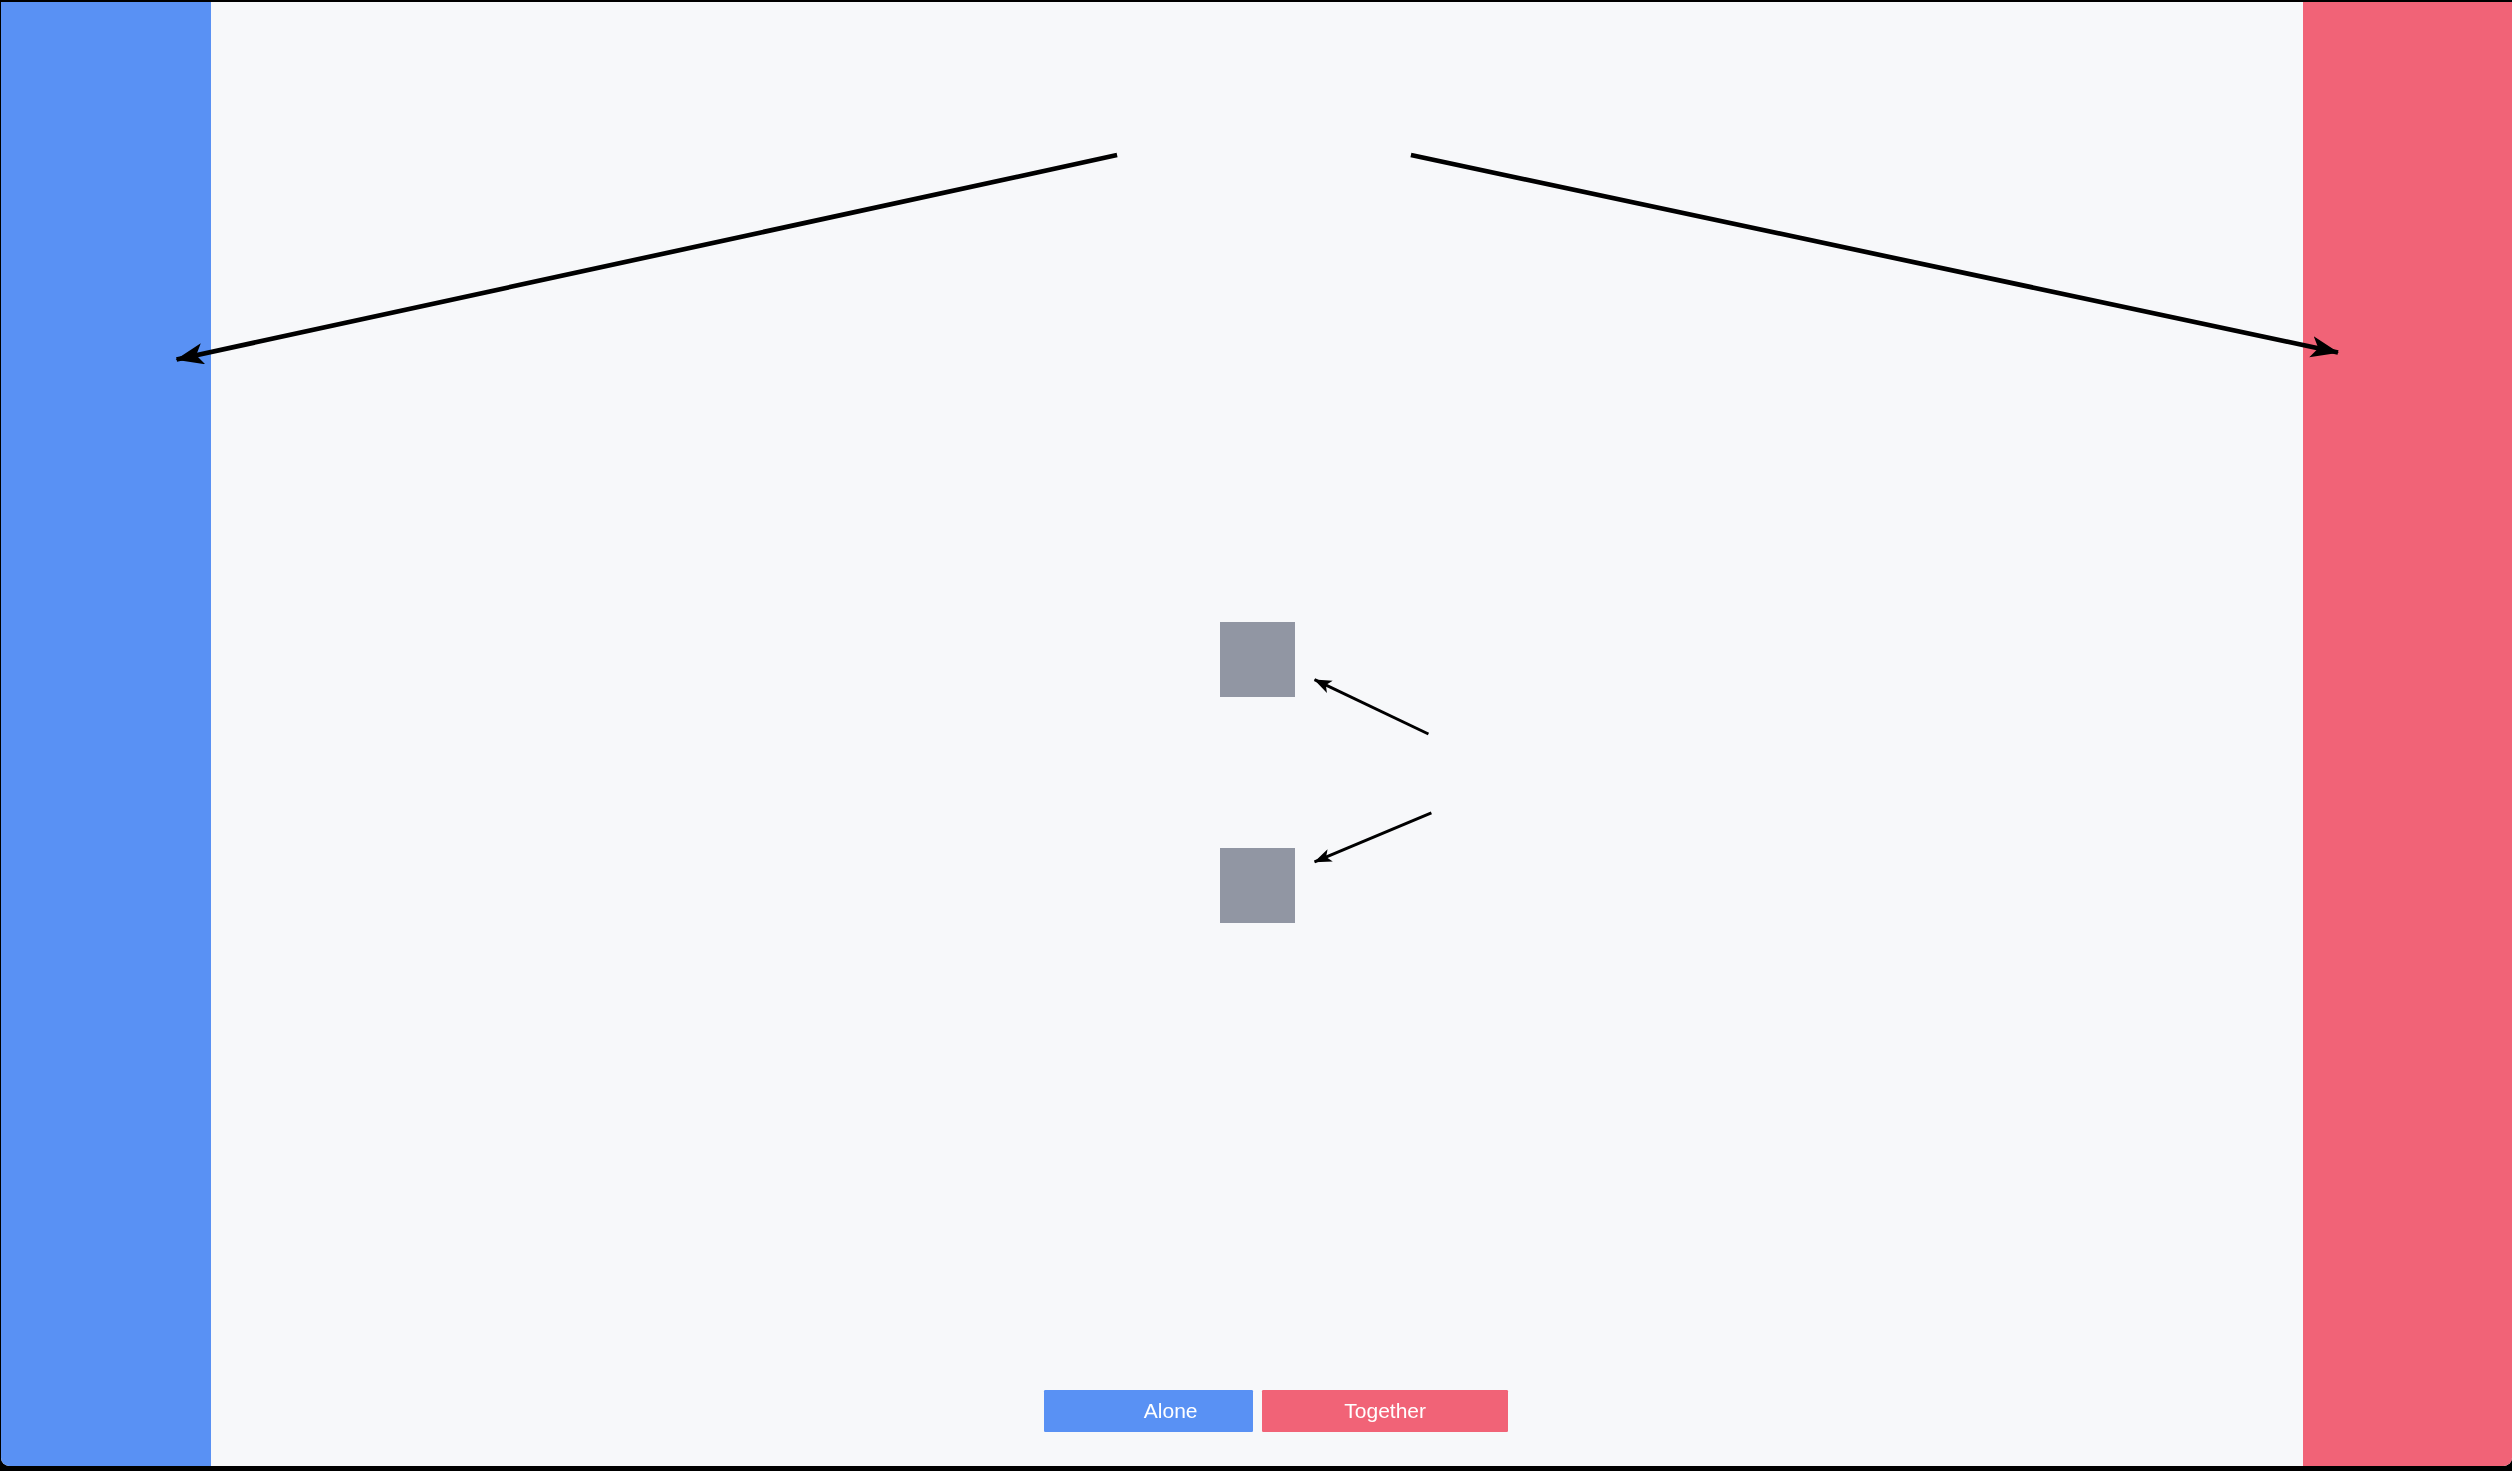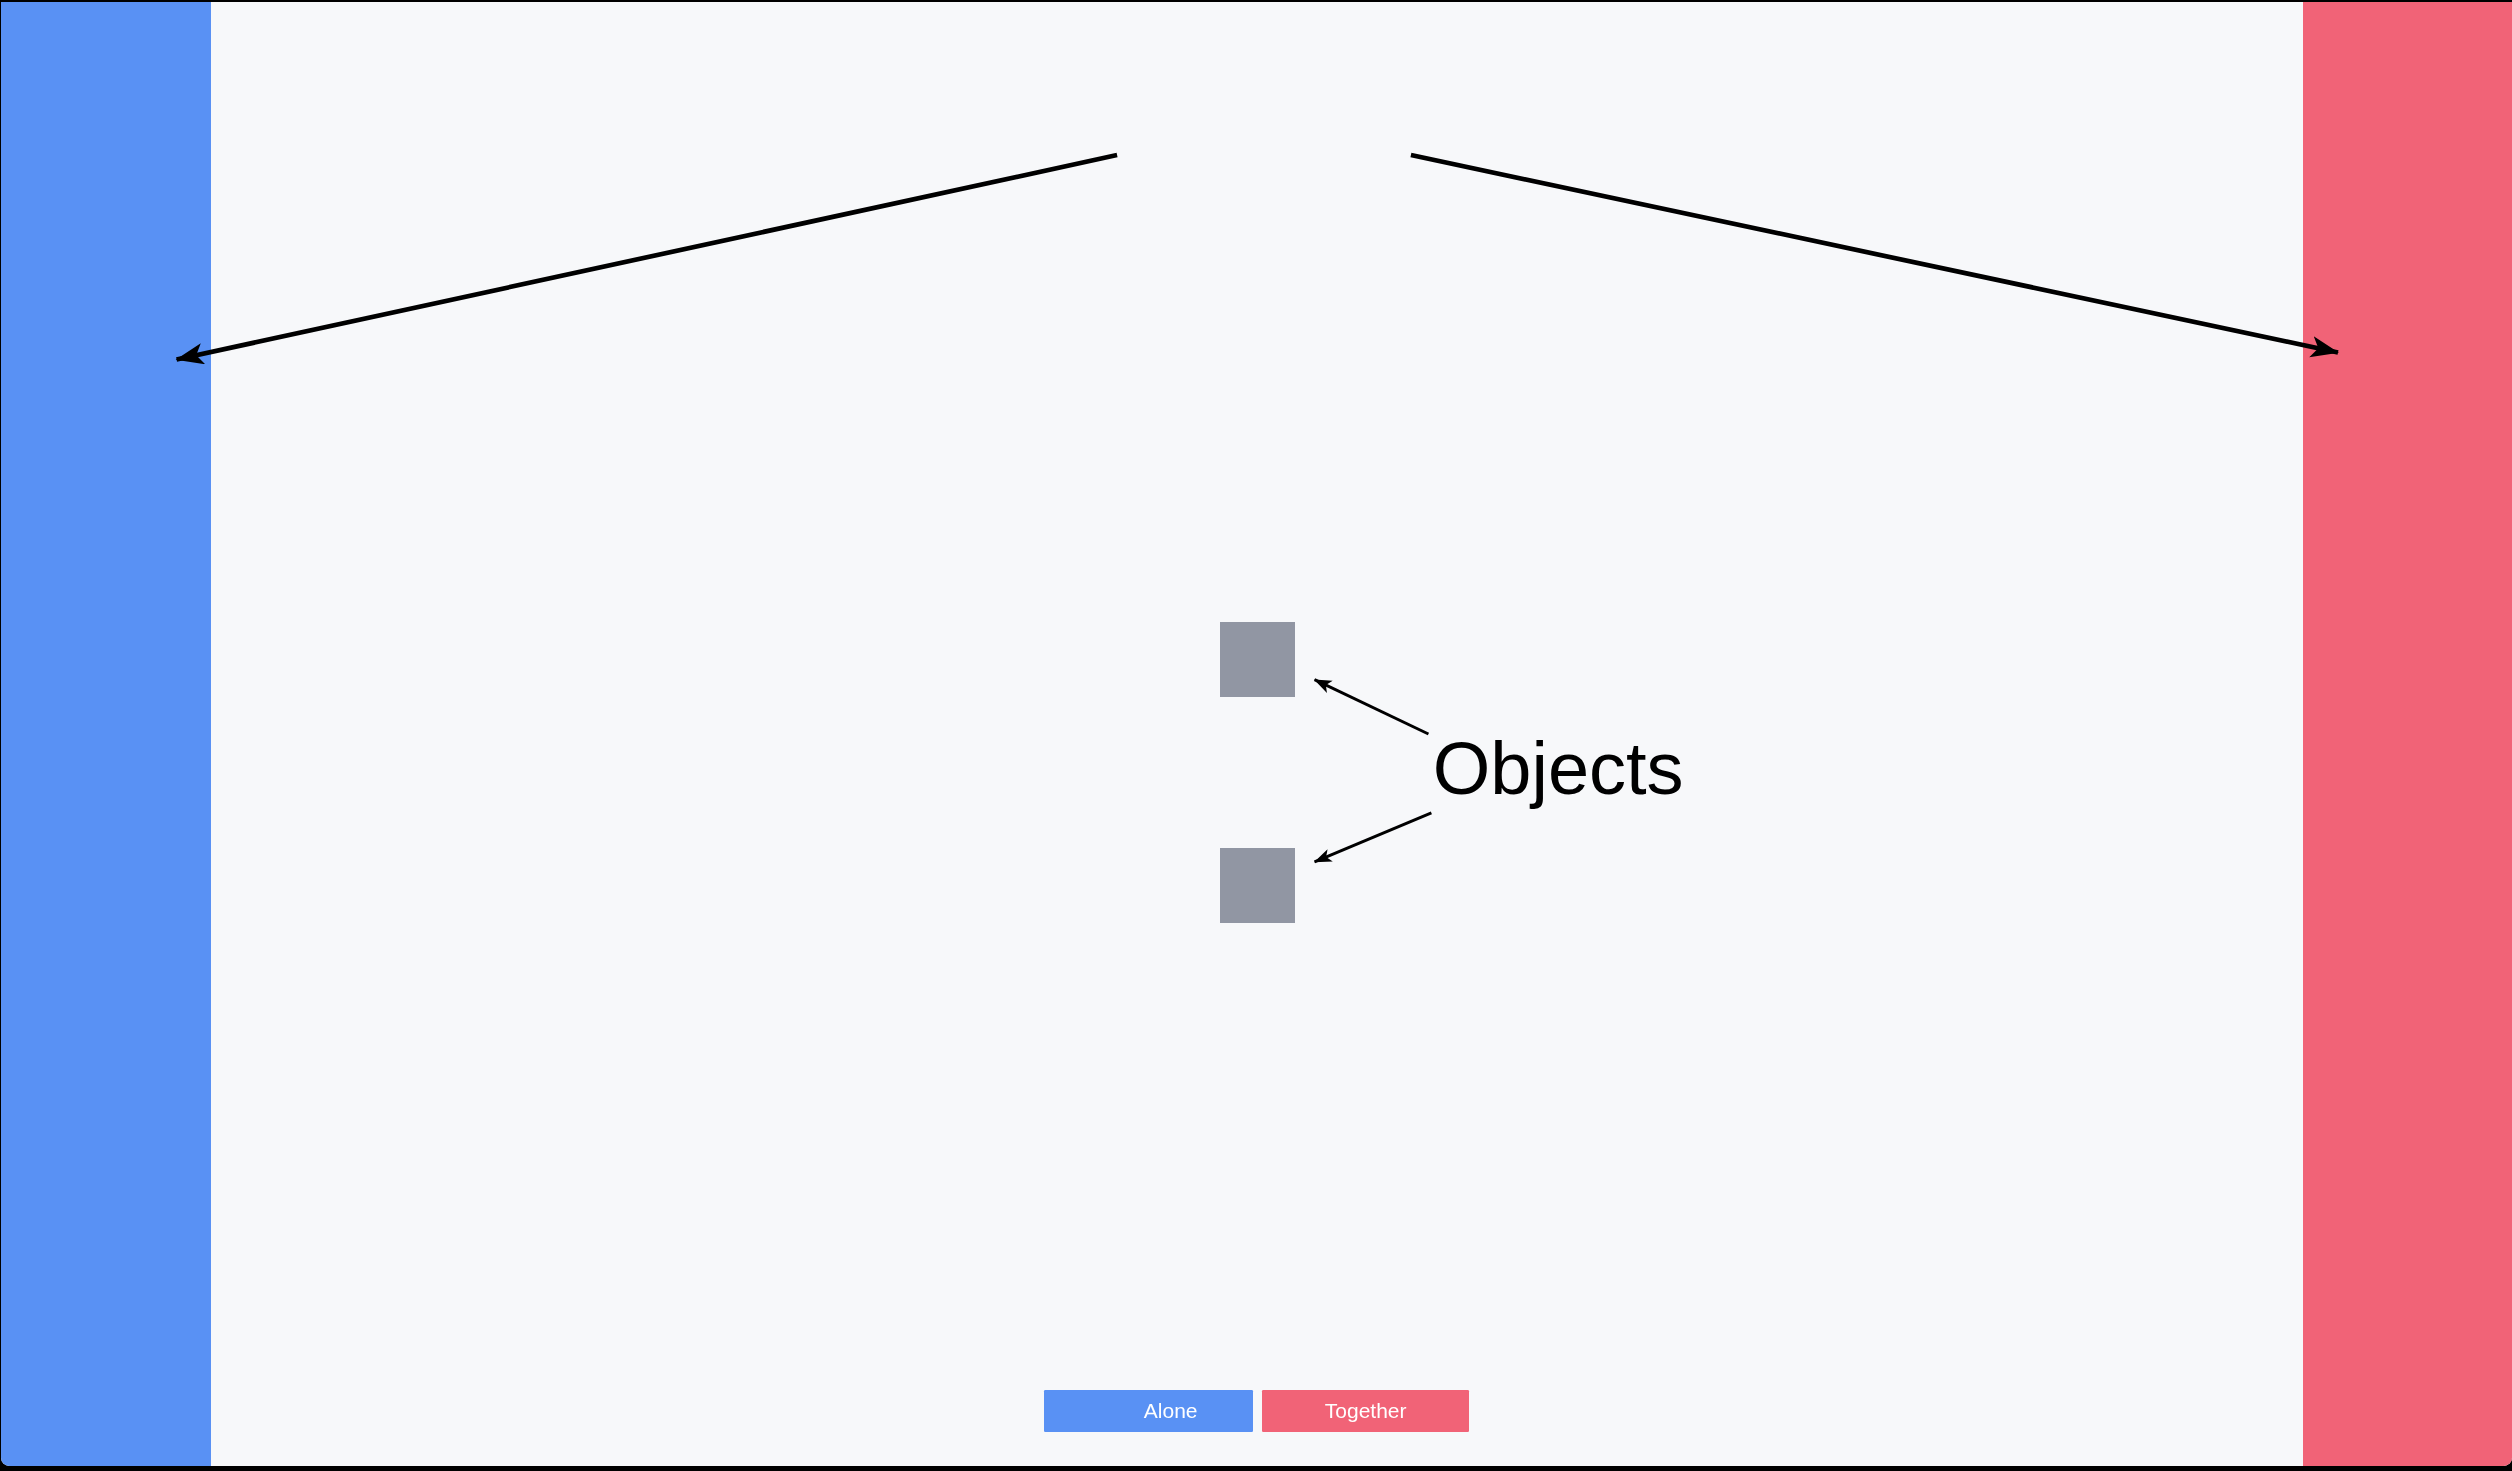--- a/index.html
+++ b/index.html
@@ -71,37 +71,36 @@
     color: #FFFFFF;
     font-family: "Liberation Sans", "DejaVu Sans", sans-serif;
     font-size: 21px;
     display: flex;
     align-items: center;
     justify-content: center;
     cursor: pointer;
     padding: 0;
   }
   .mode-button.alone    { left: 1043px; width: 209px; }
-  .mode-button.together { left: 1261px; width: 207px; }
+  .mode-button.together { left: 1261px; width: 246px; }
 </style>
 </head>
 <body>
 
 <div class="stage" style="background-color: rgb(247, 248, 250);">
 
   <div class="goal-zone left" style="background-color: rgb(89, 145, 244);"></div>
 
   <div class="goal-zone right" style="background-color: rgb(241, 99, 119);"></div>
 
   <div class="object-square first" style="background-color: rgb(145, 150, 163);"></div>
 
   <div class="object-square second" style="background-color: rgb(145, 150, 163);"></div>
 
 
-  <div class="annotation-label objects">Objects</div>
 
   <svg class="arrow-overlay" viewBox="0 0 4297 2507" xmlns="http://www.w3.org/2000/svg">
     <defs>
       <marker id="arrowhead" markerWidth="7" markerHeight="5.2" refX="5.8" refY="2.3" orient="auto" markerUnits="strokeWidth">
         <path d="M0,0 L6,2.3 L0,4.6 L1.5,2.3 Z" fill="#000000"></path>
       </marker>
     </defs>
     <line class="arrow-thick" x1="1910" y1="262" x2="300" y2="612" marker-end="url(#arrowhead)"></line>
     <line class="arrow-thick" x1="2413" y1="262" x2="4000" y2="600" marker-end="url(#arrowhead)"></line>
     <line class="arrow-thin" x1="2443" y1="1253" x2="2248" y2="1160" marker-end="url(#arrowhead)"></line>

